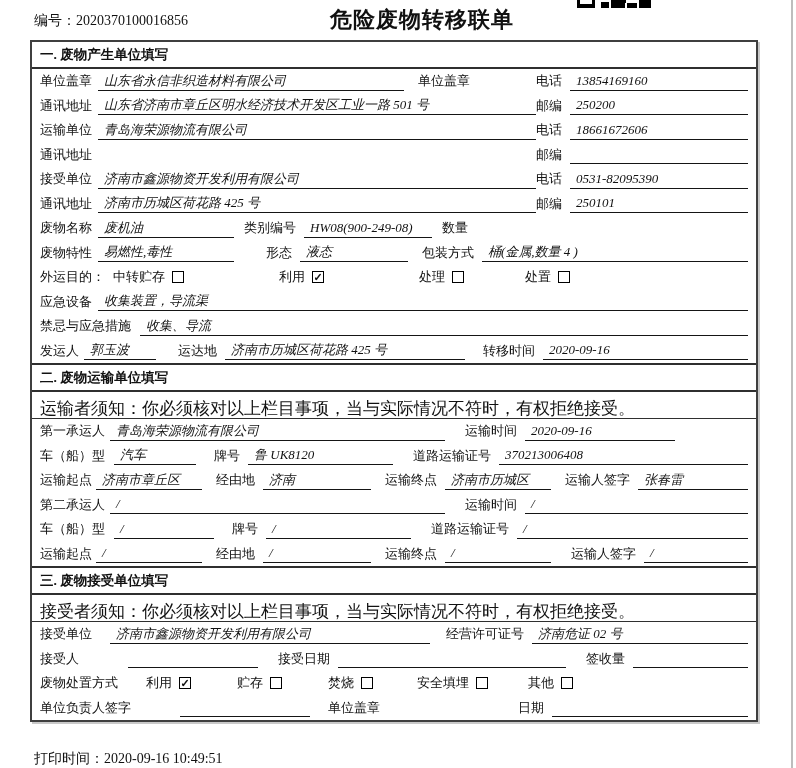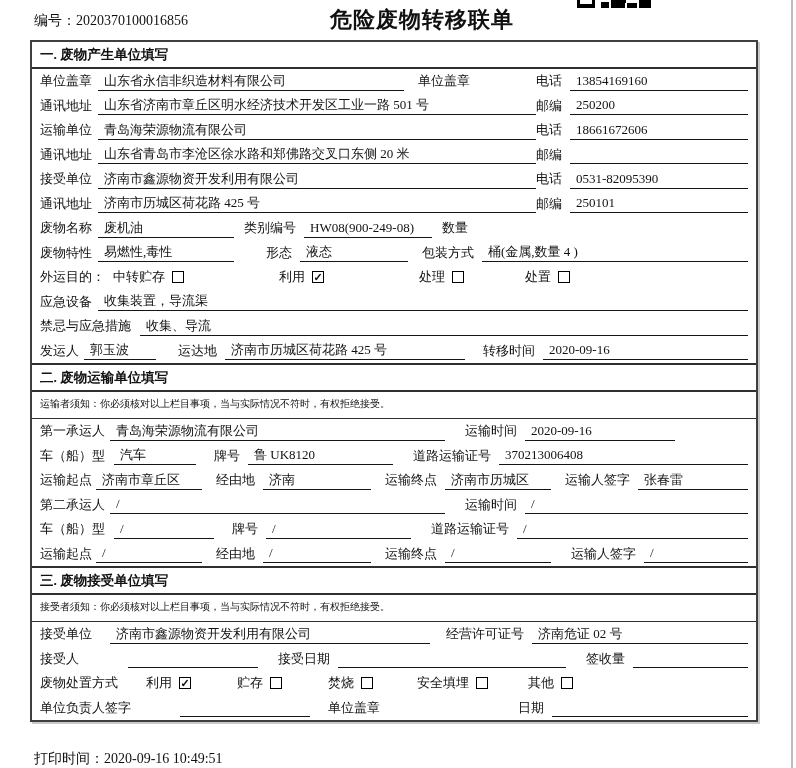--- a/index.html
+++ b/index.html
@@ -10,26 +10,26 @@
 
   .serial { position:absolute; left:34px; top:12px; font-size:14px; white-space:nowrap; }
   .title  { position:absolute; left:330px; top:5px; font-size:22px; font-weight:bold; letter-spacing:1px; white-space:nowrap; }
   .qr     { position:absolute; left:575px; top:0; }
 
   .form { position:absolute; left:30px; top:40px; width:728px; border:2px solid #3f3f3f; box-shadow:2px 2px 0 #c9c9c9; background:#fff; }
 
   .sechdr { font-size:13.5px; font-weight:bold; padding:4px 8px 3px 8px; border-bottom:2px solid #2f2f2f; }
   .sechdr.mid { border-top:2px solid #2f2f2f; }
 
-  .notice { font-size:10px; padding:5px 8px; border-bottom:1.5px solid #2f2f2f; height:27px; white-space:nowrap;font-family:Liberation Mono, monospace; }
+  .notice { font-size:17px; padding:5px 8px; border-bottom:1.5px solid #2f2f2f; height:27px; white-space:nowrap;font-family:Liberation Mono, monospace; }
 
   .row { display:flex; align-items:center; height:24.5px; padding:0 8px; font-size:13px; }
   .lbl { white-space:nowrap; flex:none; }
   .val { border-bottom:1px solid #151515; white-space:nowrap; overflow:hidden;
-         height:19px; line-height:18px; padding:0 4px 0 6px; flex:none; }
+         height:19px; line-height:18px; padding:0 4px 0 6px; flex:none;font-style:italic; }
   .flex1 { flex:1 1 auto; }
   .grp { display:flex; align-items:center; flex:none; }
   .ml-auto { margin-left:auto; }
 
   .cb { width:12px; height:12px; border:1.5px solid #000; display:inline-flex;
         align-items:center; justify-content:center; margin-left:7px; flex:none; }
   .cb i { font-style:normal; font-size:11px; font-weight:bold; line-height:1; }
 
   .printline { position:absolute; left:34px; top:750px; font-size:14px; white-space:nowrap; }
 </style>
@@ -79,21 +79,20 @@
     <span class="lbl" style="width:58px">运输单位</span>
     <span class="val" style="width:438px">青岛海荣源物流有限公司</span>
     <span class="grp ml-auto">
       <span class="lbl" style="margin-right:8px">电话</span>
       <span class="val" style="width:178px">18661672606</span>
     </span>
   </div>
 
   <div class="row">
     <span class="lbl" style="width:58px">通讯地址</span>
-    <span class="val" style="width:438px">山东省青岛市李沧区徐水路和郑佛路交叉口东侧 20 米</span>
     <span class="grp ml-auto">
       <span class="lbl" style="margin-right:8px">邮编</span>
       <span class="val" style="width:178px"></span>
     </span>
   </div>
 
   <div class="row">
     <span class="lbl" style="width:58px">接受单位</span>
     <span class="val" style="width:438px">济南市鑫源物资开发利用有限公司</span>
     <span class="grp ml-auto">

